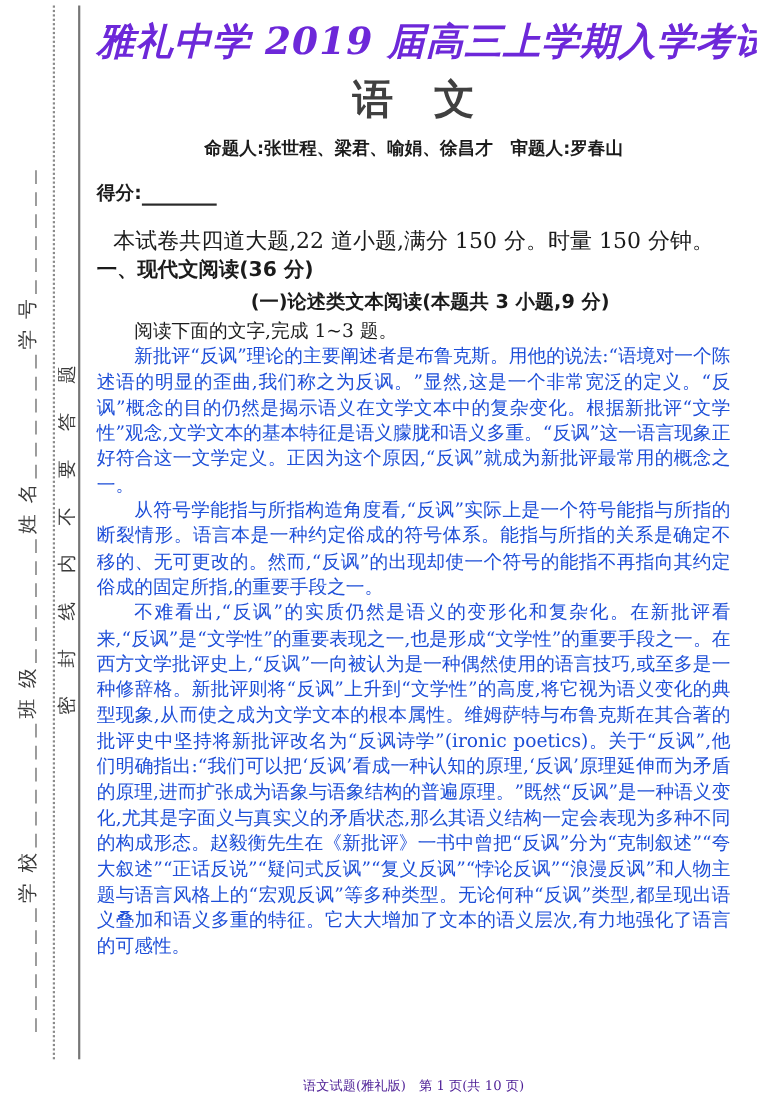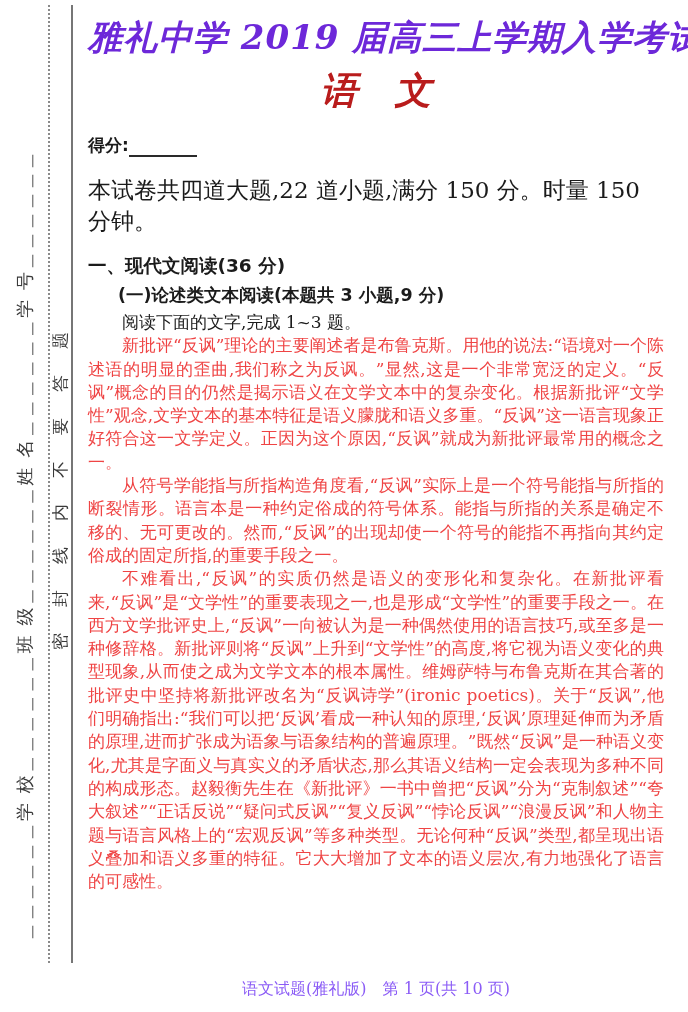--- a/index.html
+++ b/index.html
@@ -32,68 +32,69 @@
   
   .content{position:absolute;left:88px;top:0;width:576px;}
   .school-line{
     margin-top:15px;text-align:center;white-space:nowrap;
     font-family:"DejaVu Serif", serif;font-style:italic;font-weight:bold;
     font-size:34px;letter-spacing:1px;color:#6d28d9;
   }
   .subject-title{
     margin-top:5px;text-align:center;
     font-family:"DejaVu Sans", sans-serif;font-weight:bold;
-    font-size:37px;color:#b91c1c;font-style:italic;
+    font-size:37px;color:#404040;
   }
   .authors-line{
     margin-top:9px;text-align:center;
     font-family:"DejaVu Sans", sans-serif;font-weight:bold;font-size:16px;
   }
   .score-row{margin-top:18px;text-align:left;font-size:17px;height:20px;}
   .score-label{font-family:"DejaVu Sans", sans-serif;font-weight:bold;}
   .score-blank{
     display:inline-block;width:68px;height:14px;
     border-bottom:2px solid #2a2a2a;vertical-align:bottom;
   }
-  .exam-info{margin-top:21px;text-align:left;font-size:23px;}
+  .exam-info{margin-top:21px;text-align:center;font-size:20px;}
 
   .section-title{
-    margin-top:16px;font-family:"DejaVu Sans", sans-serif;
+    font-family:"DejaVu Sans", sans-serif;
     font-weight:bold;font-size:18.5px;
   }
   .subsection-title{
     margin-top:5px;padding-left:30px;
-    font-family:"DejaVu Sans", sans-serif;font-weight:bold;font-size:17.5px;
+    font-family:"DejaVu Sans", sans-serif;font-weight:bold;font-size:17.5px;text-align:center;
   }
   .instruction{margin:4px 0 0 0;text-indent:2em;font-size:17px;line-height:23.3px;}
   .para{
     margin:0;text-indent:2em;font-size:17px;line-height:23.3px;
-    text-align:justify;color:#ef4444;
+    text-align:justify;color:#1d4ed8;
   }
   .page-footer{
     position:absolute;left:88px;top:979px;width:576px;
-    text-align:center;font-size:16px;color:#8b5cf6;
+    text-align:center;font-size:12px;color:#4c1d95;
   }
 </style>
 </head>
 <body>
 
 <div class="page">
 
   <div class="student-fields">＿＿＿＿＿＿学 校＿＿＿＿＿＿班 级＿＿＿＿＿＿姓 名＿＿＿＿＿＿学 号＿＿＿＿＿＿</div>
   <div class="seal-dotted-line"></div>
   <div class="seal-text">密封线内不要答题</div>
   <div class="margin-border-line"></div>
 
   <div class="content">
 
     <div class="school-line">雅礼中学 2019 届高三上学期入学考试试卷</div>
 
     <div class="subject-title">语　文</div>
 
+    <div class="authors-line">命题人:张世程、梁君、喻娟、徐昌才　审题人:罗春山</div>
 
     <div class="score-row">
       <span class="score-label">得分:</span><span class="score-blank"></span>
     </div>
 
     <div class="exam-info">本试卷共四道大题,22 道小题,满分 150 分。时量 150 分钟。</div>
 
     <div class="section-title">一、现代文阅读(36 分)</div>
 
     <div class="subsection-title">(一)论述类文本阅读(本题共 3 小题,9 分)</div>

